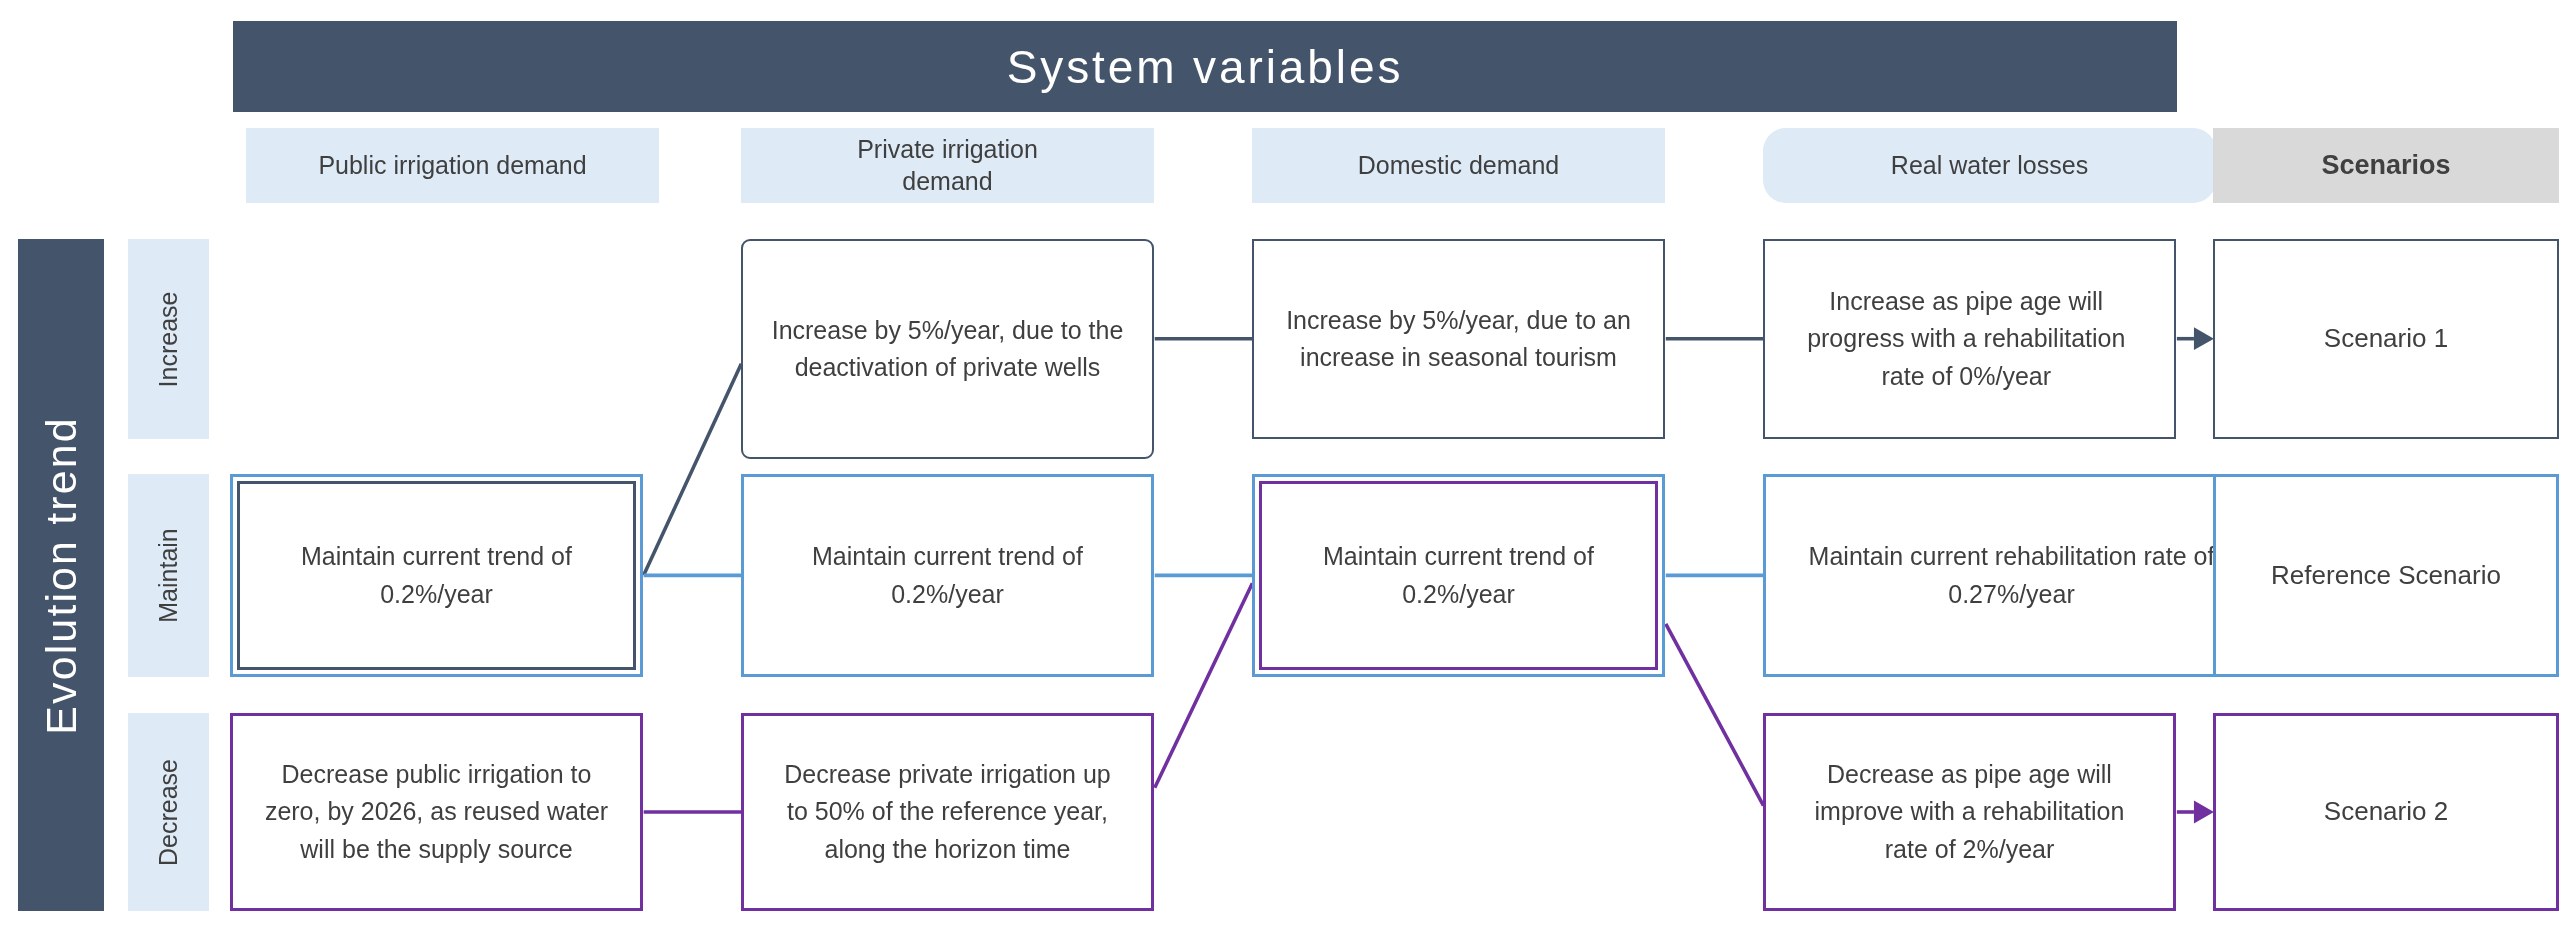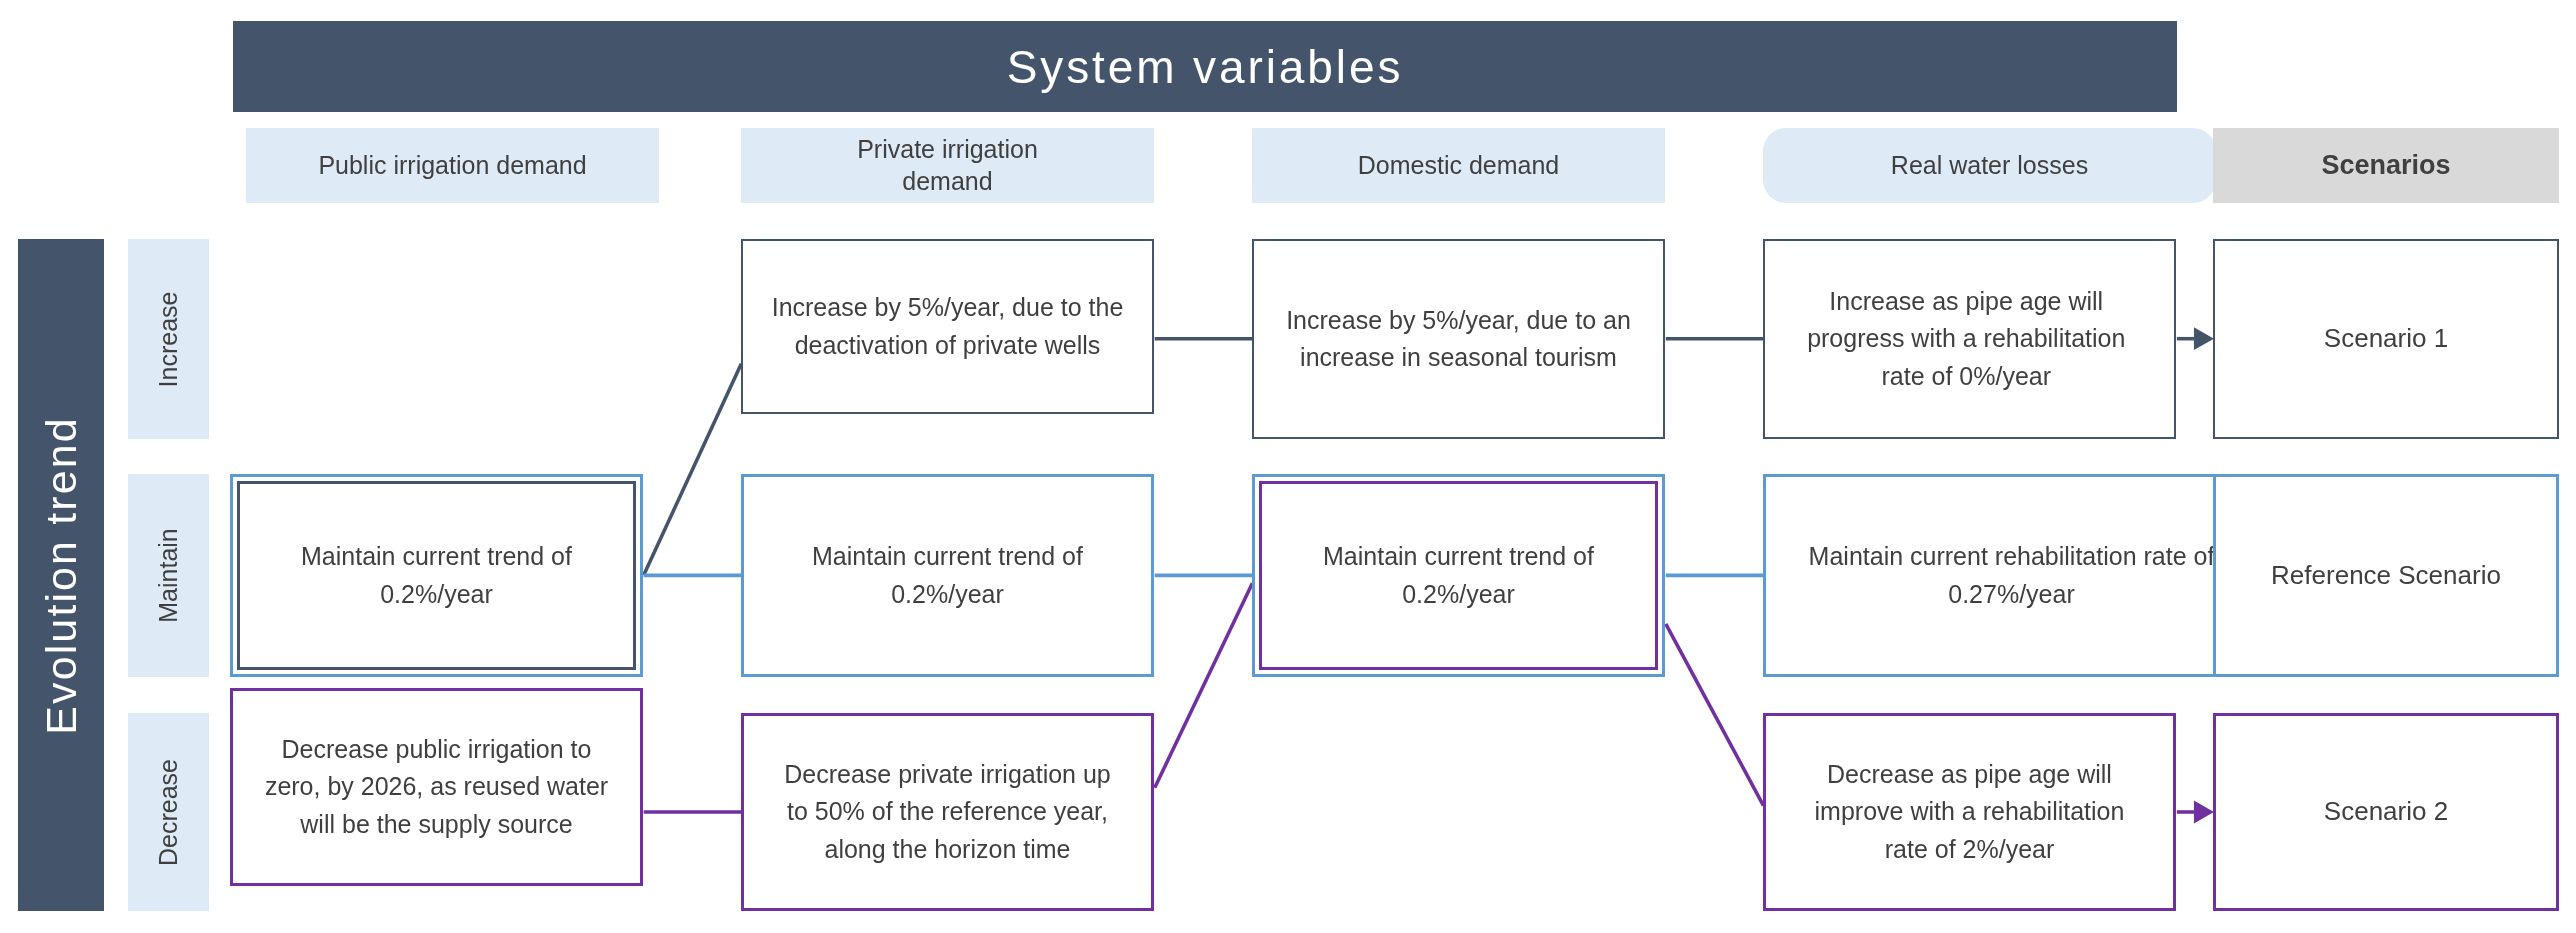--- a/index.html
+++ b/index.html
@@ -90,34 +90,34 @@
   <div class="abs vlabel rowlab" style="left:128px;top:239px;width:81px;height:200px;">
     <span>Increase</span>
   </div>
   <div class="abs vlabel rowlab" style="left:128px;top:474px;width:81px;height:203px;">
     <span>Maintain</span>
   </div>
   <div class="abs vlabel rowlab" style="left:128px;top:713px;width:81px;height:198px;">
     <span>Decrease</span>
   </div>
 
-  <div class="abs cell b-dark" style="left:741px;top:239px;width:413px;height:175px;">Increase by 5%/year, due to the deactivation of private wells</div>
+  <div class="abs cell b-dark" style="left:741px;top:239px;width:413px;height:220px;border-radius:9px;">Increase by 5%/year, due to the deactivation of private wells</div>
   <div class="abs cell b-dark" style="left:1252px;top:239px;width:413px;height:200px;">Increase by 5%/year, due to an increase in seasonal tourism</div>
   <div class="abs cell b-dark" style="left:1763px;top:239px;width:413px;height:200px;padding-left:22px;">Increase as pipe age will progress with a rehabilitation rate of 0%/year</div>
   <div class="abs cell scen b-dark" style="left:2213px;top:239px;width:346px;height:200px;">Scenario 1</div>
 
   <div class="abs cell-outer b-blue" style="left:230px;top:474px;width:413px;height:203px;">
     <div class="inner b-dark" style="border-width:3.6px;">Maintain current trend of 0.2%/year</div>
   </div>
   <div class="abs cell b-blue" style="left:741px;top:474px;width:413px;height:203px;">Maintain current trend of 0.2%/year</div>
   <div class="abs cell-outer b-blue" style="left:1252px;top:474px;width:413px;height:203px;">
     <div class="inner b-purple">Maintain current trend of 0.2%/year</div>
   </div>
   <div class="abs cell b-blue" style="left:1763px;top:474px;width:497px;height:203px;">Maintain current rehabilitation rate of 0.27%/year</div>
   <div class="abs cell scen b-blue" style="left:2213px;top:474px;width:346px;height:203px;">Reference Scenario</div>
 
-  <div class="abs cell b-purple" style="left:230px;top:688px;width:413px;height:198px;text-align:center;">Decrease public irrigation to zero, by 2026, as reused water will be the supply source</div>
+  <div class="abs cell b-purple" style="left:230px;top:713px;width:413px;height:198px;text-align:center;">Decrease public irrigation to zero, by 2026, as reused water will be the supply source</div>
   <div class="abs cell b-purple" style="left:741px;top:713px;width:413px;height:198px;">Decrease private irrigation up to 50% of the reference year, along the horizon time</div>
   <div class="abs cell b-purple" style="left:1763px;top:713px;width:413px;height:198px;">Decrease as pipe age will improve with a rehabilitation rate of 2%/year</div>
   <div class="abs cell scen b-purple" style="left:2213px;top:713px;width:346px;height:198px;">Scenario 2</div>
 
 </div>
 
 
 </body></html>

